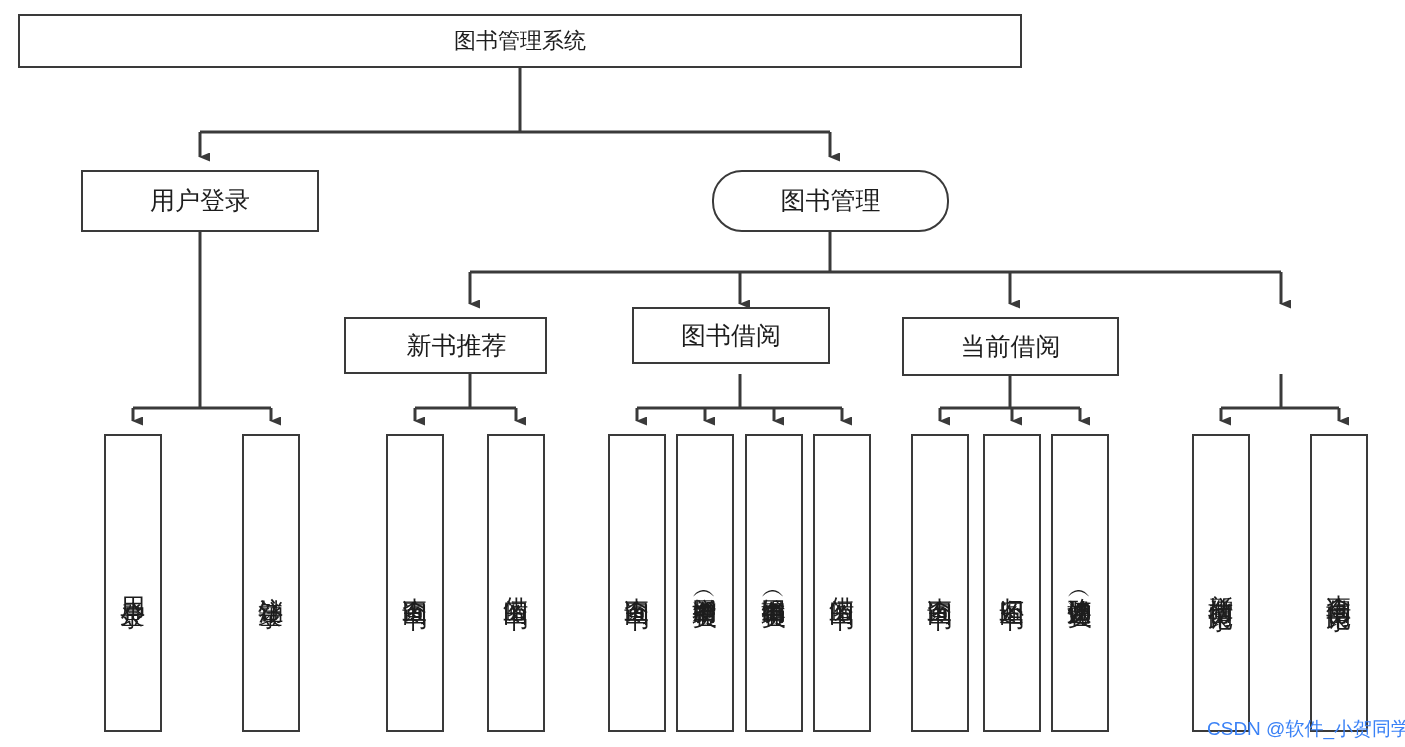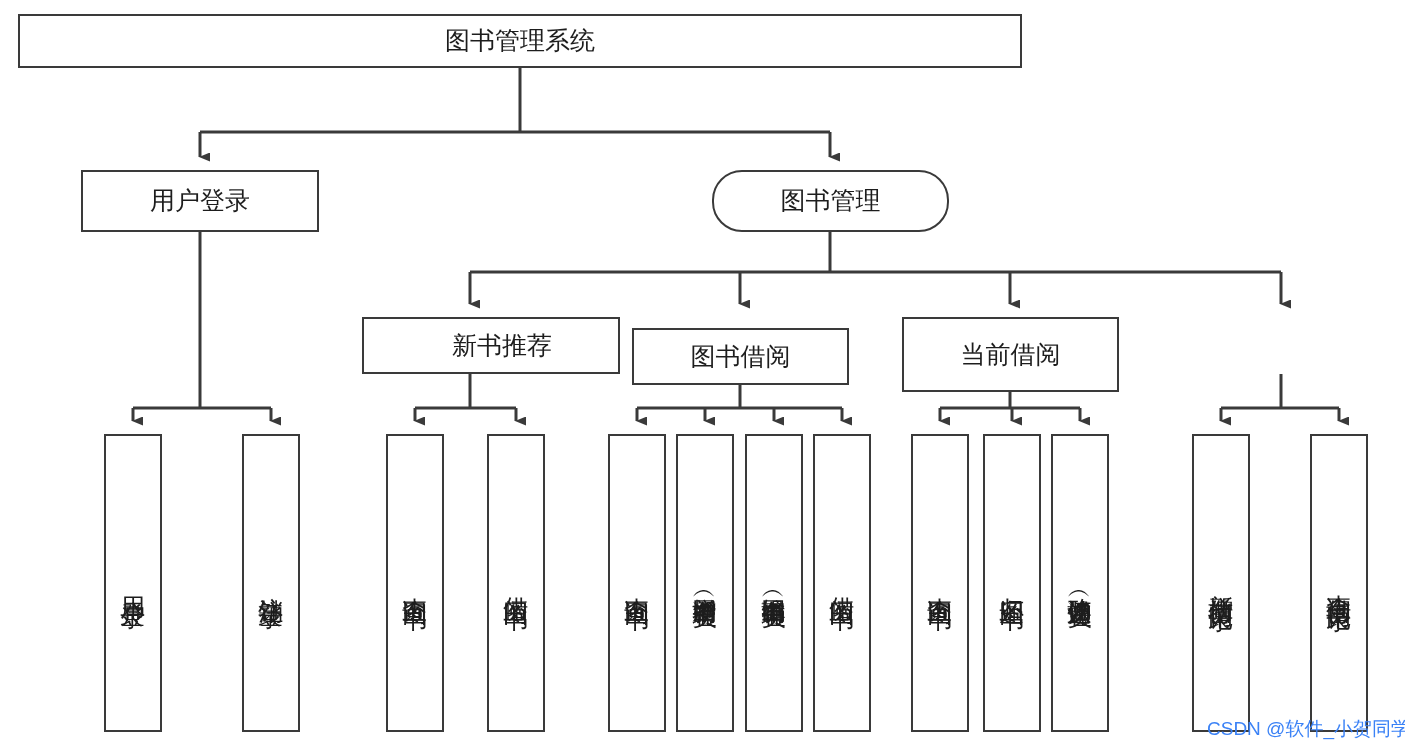--- a/index.html
+++ b/index.html
@@ -41,21 +41,21 @@
     display: block;
     text-align: center;
     line-height: 1.18;
     white-space: nowrap;
   }
   
   .node.horizontal .node-label {
     font-size: 25px;
   }
   .node.root .node-label {
-    font-size: 25px;
+    font-size: 22px;
   }
   
   .node.vertical {
     align-items: center;
     justify-content: center;
     padding: 4px 0;
   }
   .node.vertical .node-label {
     writing-mode: vertical-rl;
     text-orientation: upright;
@@ -137,27 +137,27 @@
     <span class="node-label">图书管理系统</span>
   </div>
 
   <div class="node horizontal" style="left:81px; top:170px; width:238px; height:62px;">
     <span class="node-label">用户登录</span>
   </div>
   <div class="node horizontal" style="left:712px; top:170px; width:237px; height:62px;border-radius:30px;">
     <span class="node-label">图书管理</span>
   </div>
 
-  <div class="node horizontal" style="left:362px; top:317px; width:258px; height:57px;padding-left:22px;">
+  <div class="node horizontal" style="left:344px; top:317px; width:203px; height:57px;padding-left:22px;">
     <span class="node-label">新书推荐</span>
   </div>
-  <div class="node horizontal" style="left:632px; top:328px; width:217px; height:57px;">
+  <div class="node horizontal" style="left:632px; top:307px; width:198px; height:57px;">
     <span class="node-label">图书借阅</span>
   </div>
-  <div class="node horizontal" style="left:902px; top:317px; width:217px; height:75px;">
+  <div class="node horizontal" style="left:902px; top:317px; width:217px; height:59px;">
     <span class="node-label">当前借阅</span>
   </div>
 
   <div class="node vertical" style="left:104px; top:434px; width:58px; height:298px;">
     <span class="node-label">用户登录</span>
   </div>
   <div class="node vertical" style="left:242px; top:434px; width:58px; height:298px;">
     <span class="node-label">注销登录</span>
   </div>
 

